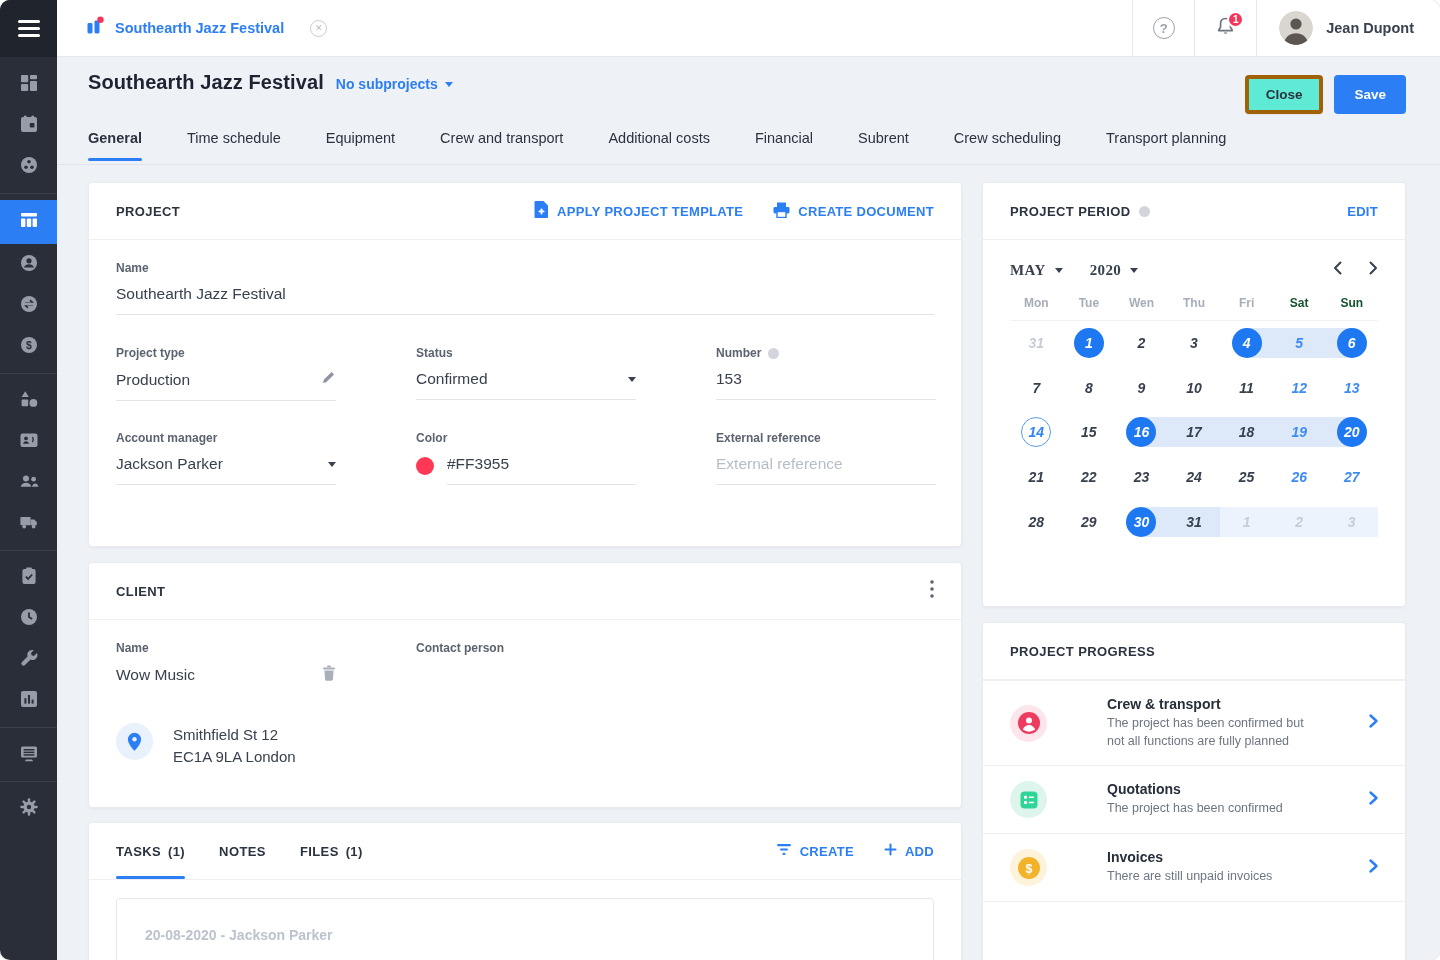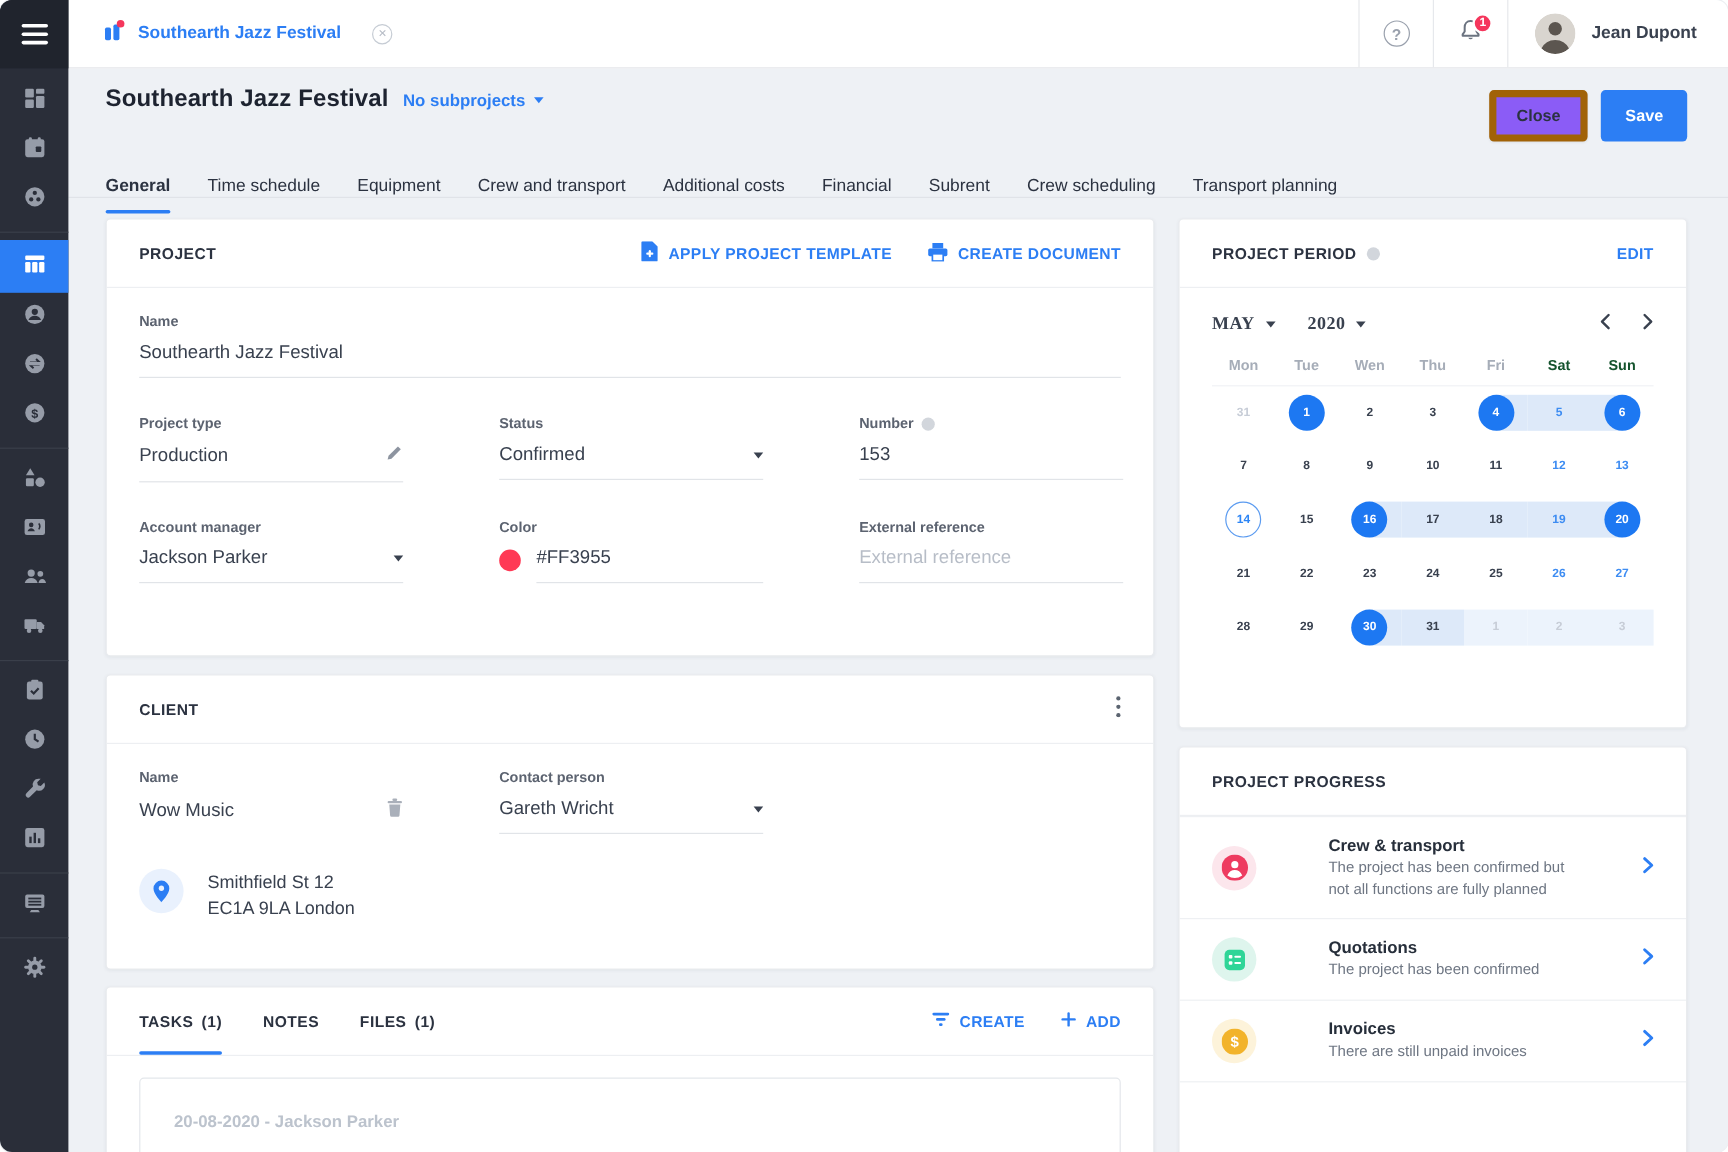--- a/index.html
+++ b/index.html
@@ -34,24 +34,24 @@
   .avatar{width:34px;height:34px;border-radius:50%;overflow:hidden;flex-shrink:0;}
 
   
   .content{position:absolute;left:57px;top:57px;right:0;bottom:0;background:var(--bg);}
   .page-head{position:absolute;left:31px;top:14px;display:flex;align-items:baseline;gap:12px;}
   .page-title{font-size:20px;font-weight:800;color:var(--ink);letter-spacing:.1px;}
   .subprojects{display:flex;align-items:center;gap:7px;color:var(--blue);font-size:14px;font-weight:600;cursor:pointer;}
   .caret{width:0;height:0;border-left:4.5px solid transparent;border-right:4.5px solid transparent;border-top:5px solid currentColor;display:inline-block;}
   .head-actions{position:absolute;right:34px;top:18px;display:flex;gap:11px;}
   .btn{border-radius:4px;font-size:13.5px;font-weight:700;padding:8px 17px;cursor:pointer;border:none;font-family:inherit;}
-  .btn-close{background:#8b5cf6;border:6px solid #a16207;color:#2b3240;box-shadow:0 1px 2px rgba(20,30,60,.06);}
+  .btn-close{background:#5eead4;border:4px solid #a16207;color:#2b3240;box-shadow:0 1px 2px rgba(20,30,60,.06);}
   .btn-save{background:var(--blue);color:#fff;padding:8px 20px;}
 
-  .tab-bar{position:absolute;left:31px;top:90px;display:flex;gap:31px;}
+  .tab-bar{position:absolute;left:31px;top:73px;display:flex;gap:45px;}
   .tab{position:relative;font-size:14.5px;color:#2b3240;padding-bottom:15px;cursor:pointer;}
   .tab.active{font-weight:700;}
   .tab.active::after{content:'';position:absolute;left:0;right:0;bottom:0;height:3px;border-radius:2px;background:var(--blue);}
   .tab-strip{position:absolute;left:0;right:0;top:107px;height:1px;background:#e0e3e8;}
 
   
   .card{position:absolute;background:#fff;border:1px solid #e9ebee;border-radius:4px;box-shadow:0 1px 3px rgba(25,35,60,.05);}
   .card-head{height:57px;display:flex;align-items:center;justify-content:space-between;padding:0 27px;border-bottom:1px solid var(--card-line);}
   .card-title{font-size:13px;font-weight:800;color:#2b3240;letter-spacing:.4px;display:flex;align-items:center;gap:9px;}
   .info-dot{width:11px;height:11px;border-radius:50%;background:#d2d6dc;display:inline-block;}
@@ -93,21 +93,21 @@
   .cal-head{display:flex;align-items:center;margin-bottom:17px;font-family:Liberation Serif, serif;}
   .month-group{display:flex;align-items:center;gap:9px;font-size:15px;font-weight:800;color:var(--text);letter-spacing:.4px;cursor:pointer;}
   .month-group + .month-group{margin-left:27px;}
   .cal-nav{margin-left:auto;display:flex;gap:27px;}
   .cal-nav svg{cursor:pointer;}
   .cal-dow{display:flex;padding-bottom:10px;border-bottom:1px solid #f0f2f5;}
   .dow{flex:1;text-align:center;font-size:12px;font-weight:700;color:#a6adb8;}
   .dow.wk{color:#14532d;}
   .cal-row{display:flex;height:44.6px;align-items:center;}
   .cal-cell{flex:1;position:relative;height:100%;display:flex;align-items:center;justify-content:center;cursor:pointer;}
-  .num{position:relative;z-index:2;width:30px;height:30px;display:flex;align-items:center;justify-content:center;border-radius:50%;font-size:10px;font-weight:700;color:var(--text);}
+  .num{position:relative;z-index:2;width:30px;height:30px;display:flex;align-items:center;justify-content:center;border-radius:50%;font-size:14px;font-weight:700;color:var(--text);font-style:italic;}
   .out .num{color:#c7cdd7;}
   .wknd .num{color:#3d8cf2;}
   .sel .num{background:var(--blue-cal);color:#fff;}
   .today .num{border:1.5px solid #5b9bf0;color:#2e86f5;background:#fff;}
   .band::before,.bandl::before{content:'';position:absolute;left:0;right:0;top:50%;transform:translateY(-50%);height:30px;background:#dde9f9;z-index:1;}
   .bandl::before{background:#ecf3fc;}
   .bs::before{left:50%;}
   .be::before{right:50%;}
 
   
@@ -430,24 +430,20 @@
                 <span>Wow Music</span>
                 <span><svg width="14" height="16" viewBox="0 0 14 16" fill="#aab0ba">
                     <rect x="5" y="0.5" width="4" height="2" rx="1"></rect>
                     <rect x="1" y="2.6" width="12" height="1.8" rx="0.9"></rect>
                     <path d="M2.4 5.4h9.2l-.7 9.2a1.2 1.2 0 0 1-1.2 1.1H4.3a1.2 1.2 0 0 1-1.2-1.1z"></path>
                   </svg></span>
               </div>
           </div>
           <div>
             <label class="f-label">Contact person</label>
-            <div class="input-line">
-                <span>Gareth Wricht</span>
-                <span class="sel-caret"></span>
-              </div>
           </div>
         </div>
         <div class="address">
           <span class="pin-circle">
               <svg width="17" height="20" viewBox="0 0 17 20">
                 <path d="M8.5 0.8A6.6 6.6 0 0 0 1.9 7.4c0 4.6 6.6 11.4 6.6 11.4s6.6-6.8 6.6-11.4A6.6 6.6 0 0 0 8.5 0.8z" fill="#2c7ef4"></path>
                 <circle cx="8.5" cy="7.2" r="2.2" fill="#e9f1fd"></circle>
               </svg>
             </span>
           <div class="addr-lines">

